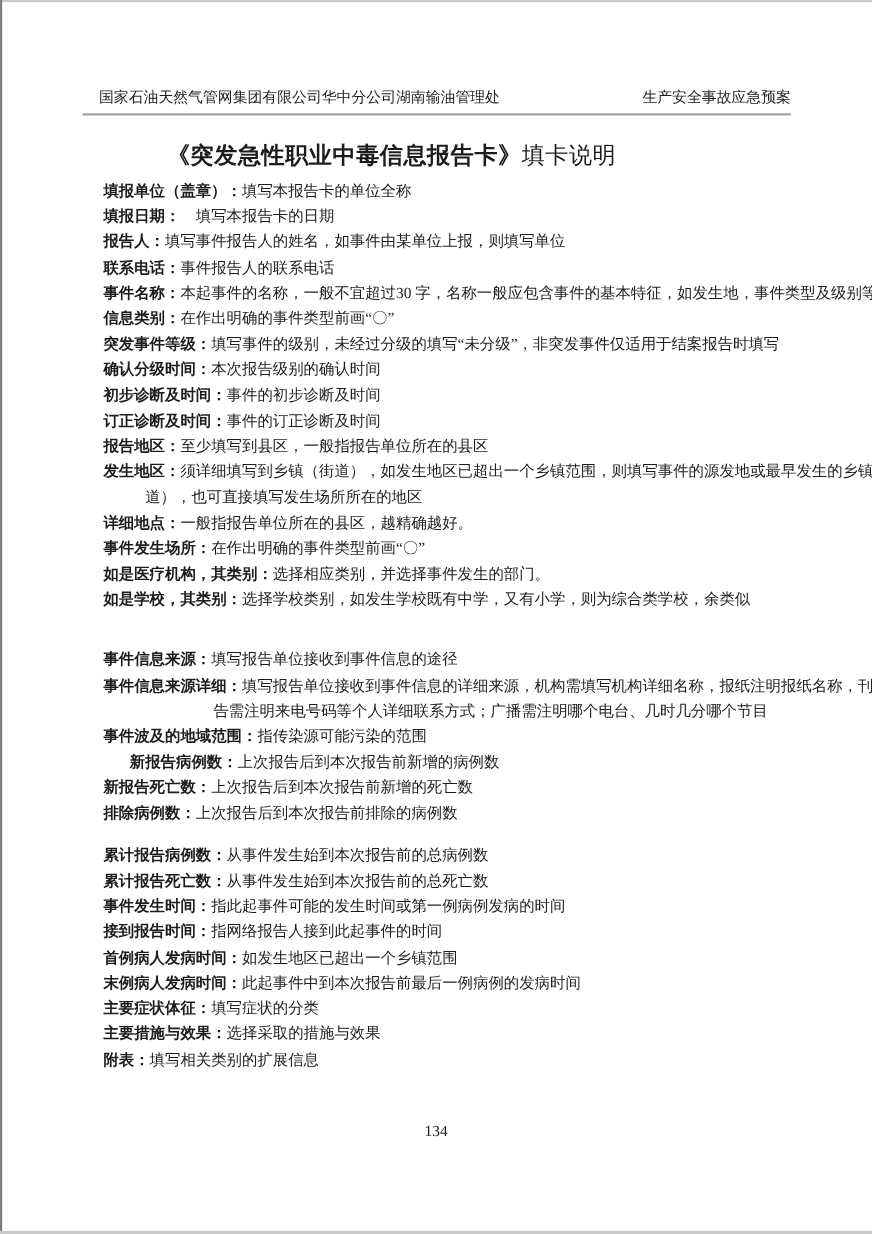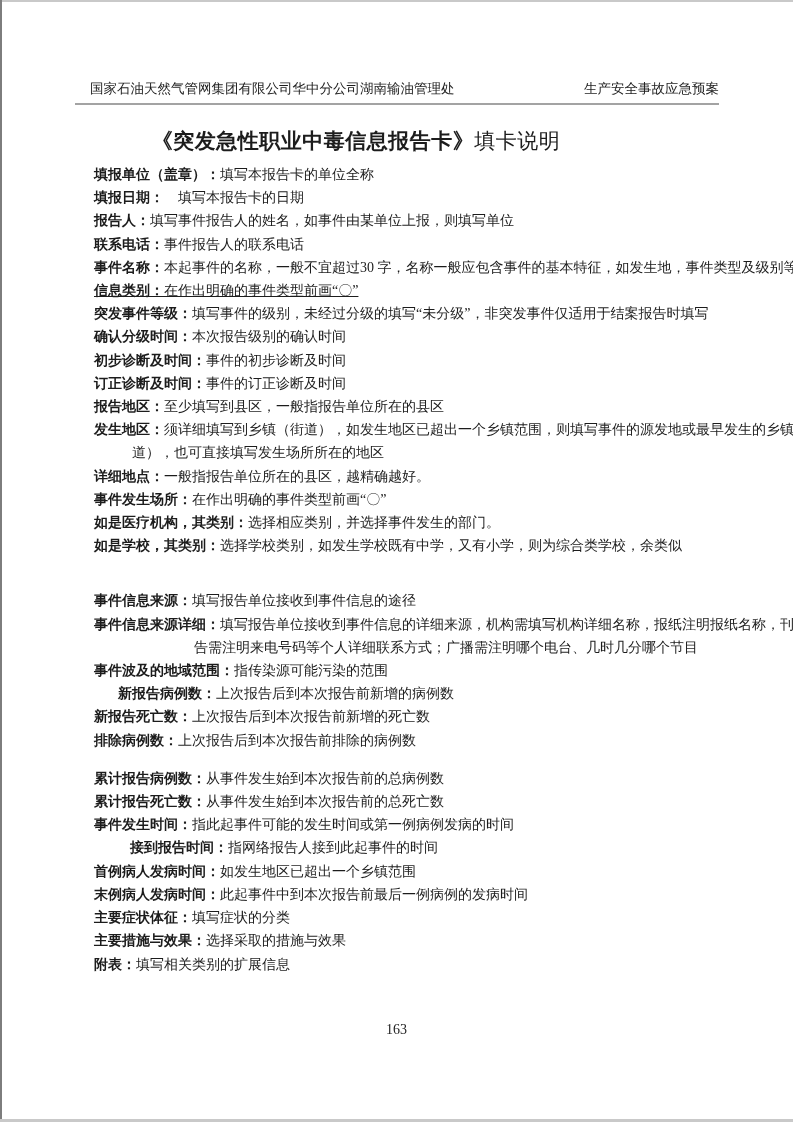--- a/index.html
+++ b/index.html
@@ -77,21 +77,21 @@
   </div>
 
   <div class="row" style="padding-left: 0px;">
     <span class="lbl">联系电话：</span><span class="txt">事件报告人的联系电话</span>
   </div>
 
   <div class="row" style="padding-left: 0px;">
     <span class="lbl">事件名称：</span><span class="txt">本起事件的名称，一般不宜超过30 字，名称一般应包含事件的基本特征，如发生地，事件类型及级别等</span>
   </div>
 
-  <div class="row" style="padding-left: 0px; text-decoration: underline;">
+  <div class="row" style="padding-left: 0px;">
     <span class="lbl">信息类别：</span><span class="txt">在作出明确的事件类型前画“〇”</span>
   </div>
 
   <div class="row" style="padding-left: 0px;">
     <span class="lbl">突发事件等级：</span><span class="txt">填写事件的级别，未经过分级的填写“未分级”，非突发事件仅适用于结案报告时填写</span>
   </div>
 
   <div class="row" style="padding-left: 0px;">
     <span class="lbl">确认分级时间：</span><span class="txt">本次报告级别的确认时间</span>
   </div>
@@ -166,21 +166,21 @@
   </div>
 
   <div class="row" style="padding-left: 0px;">
     <span class="lbl">累计报告死亡数：</span><span class="txt">从事件发生始到本次报告前的总死亡数</span>
   </div>
 
   <div class="row" style="padding-left: 0px;">
     <span class="lbl">事件发生时间：</span><span class="txt">指此起事件可能的发生时间或第一例病例发病的时间</span>
   </div>
 
-  <div class="row" style="padding-left: 0px; margin-left: 36px;">
+  <div class="row" style="padding-left: 0px;">
     <span class="lbl">接到报告时间：</span><span class="txt">指网络报告人接到此起事件的时间</span>
   </div>
 
   <div class="row" style="padding-left: 0px;">
     <span class="lbl">首例病人发病时间：</span><span class="txt">如发生地区已超出一个乡镇范围</span>
   </div>
 
   <div class="row" style="padding-left: 0px;">
     <span class="lbl">末例病人发病时间：</span><span class="txt">此起事件中到本次报告前最后一例病例的发病时间</span>
   </div>
@@ -191,13 +191,13 @@
 
   <div class="row" style="padding-left: 0px;">
     <span class="lbl">主要措施与效果：</span><span class="txt">选择采取的措施与效果</span>
   </div>
 
   <div class="row" style="padding-left: 0px;">
     <span class="lbl">附表：</span><span class="txt">填写相关类别的扩展信息</span>
   </div>
 </div>
 
-<div class="pagenum">163</div>
+<div class="pagenum">134</div>
 
 </body></html>

